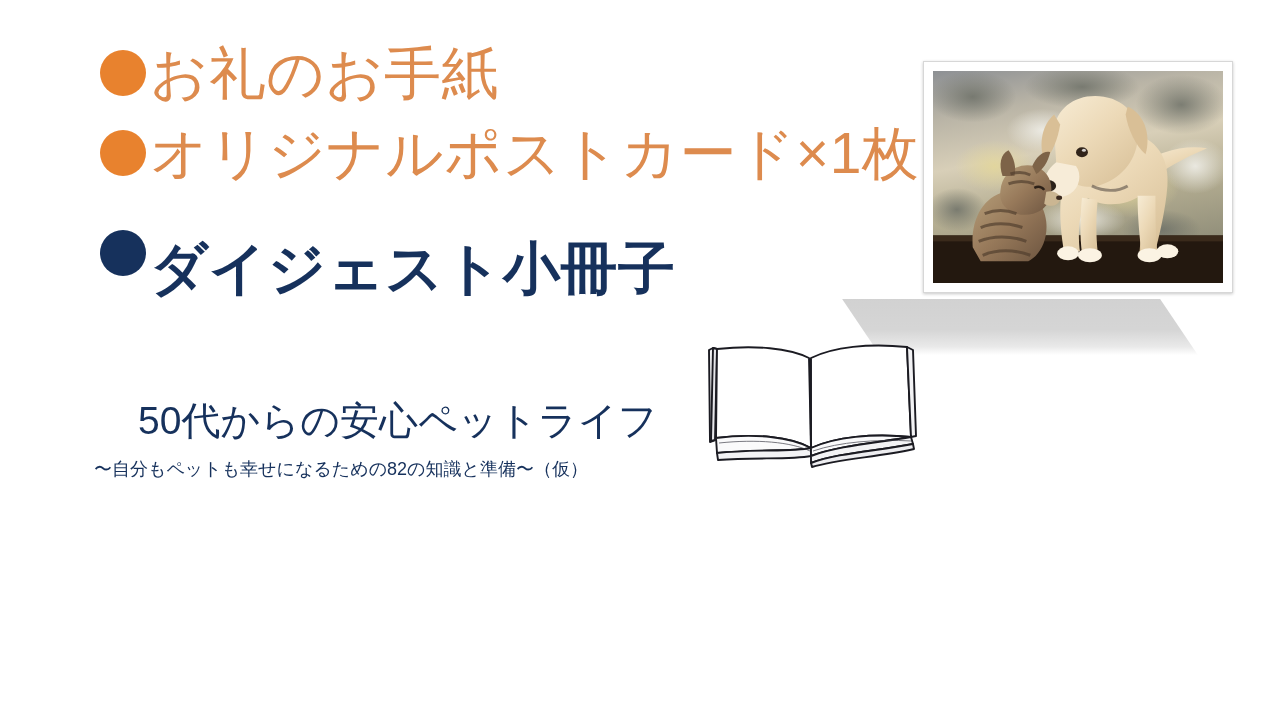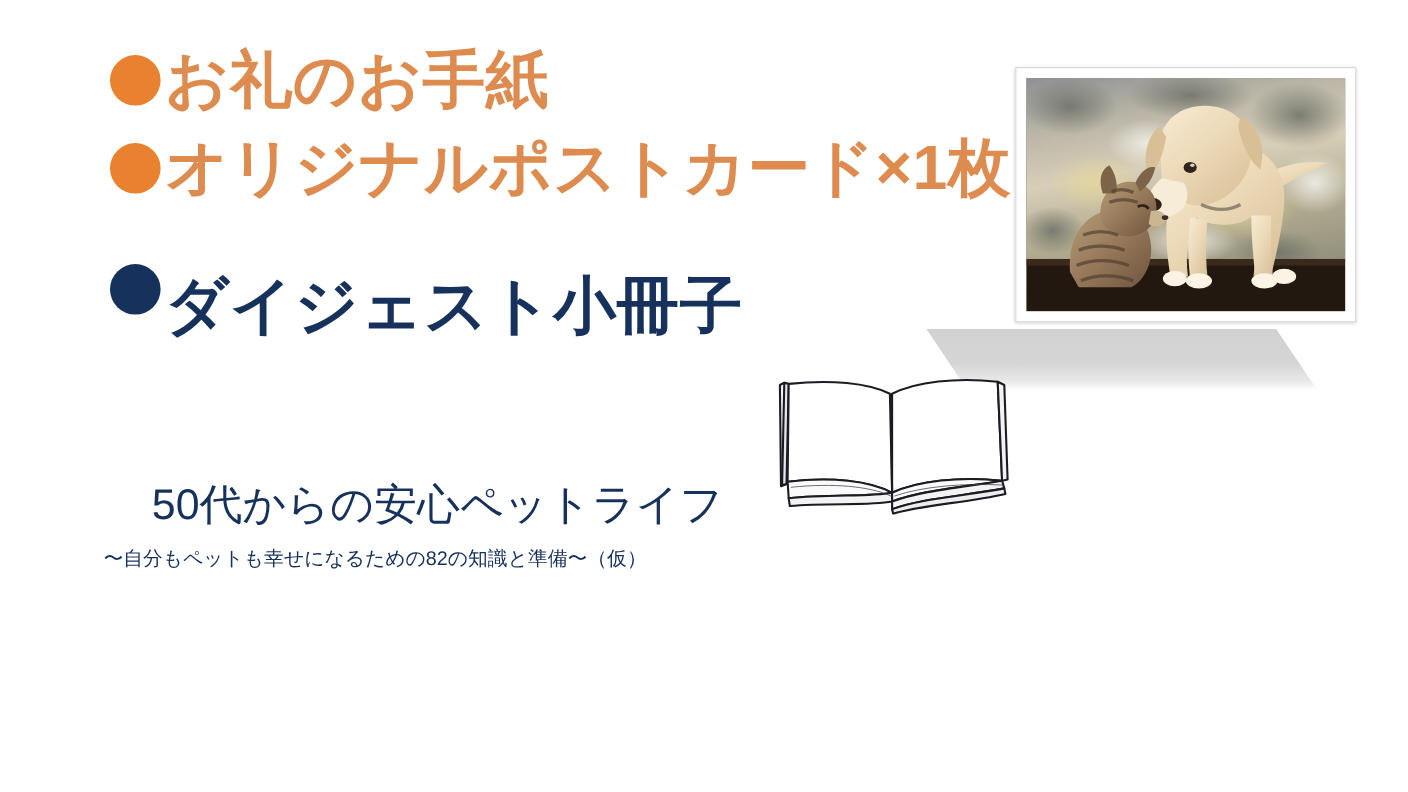--- a/index.html
+++ b/index.html
@@ -28,48 +28,48 @@
     width: 830px;
   }
 
   .bullet-row {
     display: flex;
     align-items: center;
     white-space: nowrap;
   }
 
   .bullet-row.row-1 { margin-bottom: 22px; }
-  .bullet-row.row-2 { margin-bottom: 36px; }
+  .bullet-row.row-2 { margin-bottom: 26px; }
   .bullet-row.row-3 { margin-bottom: 26px; }
 
   .dot {
     display: inline-block;
     width: 46px;
     height: 46px;
     border-radius: 50%;
     flex: 0 0 auto;
     margin-right: 4px;
   }
   .dot.orange { background: #E8822E; }
   .dot.navy   { background: #16315C; }
 
   .bullet-text {
     font-size: 57px;
     line-height: 1.02;
     letter-spacing: 0.5px;
     font-weight: 400;
   }
-  .bullet-text.orange { color: #DD8B4E; font-weight: bold; }
+  .bullet-text.orange { color: #DD8B4E; }
   .bullet-text.navy   { color: #16315C; font-weight: 700; margin-top: 31px; }
 
   
   .sub-block {
     position: absolute;
     left: 100px;
-    top: 439px;
+    top: 400px;
     width: 840px;
     color: #16315C;
   }
   .sub-line-1 {
     font-size: 39px;
     line-height: 1.08;
     margin-left: 38px;
     white-space: nowrap;
     font-weight: 400;
   }

